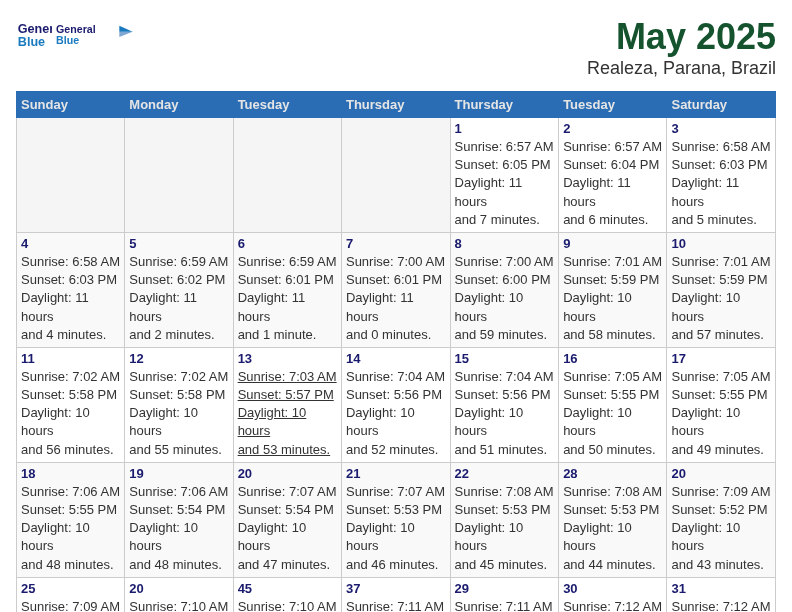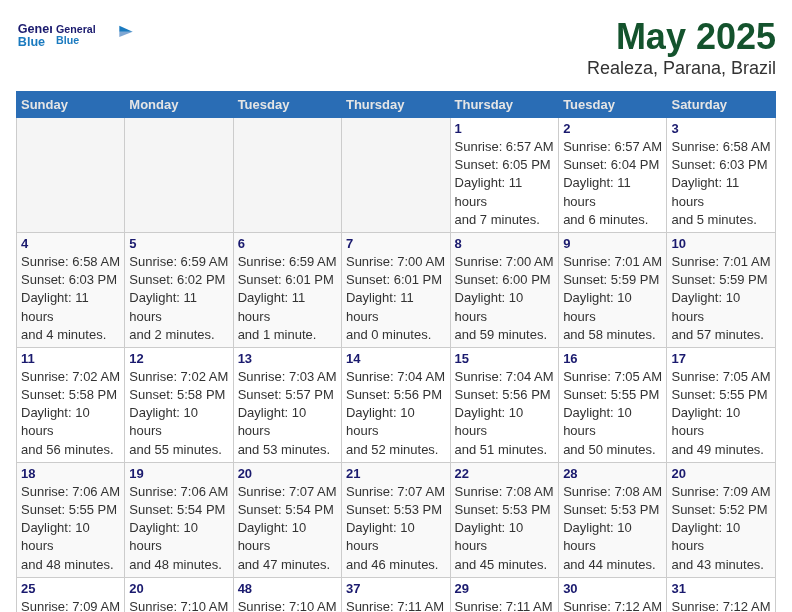--- a/index.html
+++ b/index.html
@@ -206,21 +206,21 @@
         </td>
         <td>
           <div class="day-num">12</div>
           <div class="day-info" style="white-space: pre-line;">Sunrise: 7:02 AM
 Sunset: 5:58 PM
 Daylight: 10 hours
 and 55 minutes.</div>
         </td>
         <td>
           <div class="day-num">13</div>
-          <div class="day-info" style="white-space: pre-line;">Sunrise: 7:03 AM
+          <div class="day-info" style="white-space: pre-line; text-decoration: underline;">Sunrise: 7:03 AM
 Sunset: 5:57 PM
 Daylight: 10 hours
 and 53 minutes.</div>
         </td>
         <td>
           <div class="day-num">14</div>
           <div class="day-info" style="white-space: pre-line;">Sunrise: 7:04 AM
 Sunset: 5:56 PM
 Daylight: 10 hours
 and 52 minutes.</div>
@@ -307,21 +307,21 @@
 and 42 minutes.</div>
         </td>
         <td>
           <div class="day-num">20</div>
           <div class="day-info" style="white-space: pre-line;">Sunrise: 7:10 AM
 Sunset: 5:52 PM
 Daylight: 10 hours
 and 42 minutes.</div>
         </td>
         <td>
-          <div class="day-num">48</div>
+          <div class="day-num">45</div>
           <div class="day-info" style="white-space: pre-line;">Sunrise: 7:10 AM
 Sunset: 5:51 PM
 Daylight: 10 hours
 and 41 minutes.</div>
         </td>
         <td>
           <div class="day-num">37</div>
           <div class="day-info" style="white-space: pre-line;">Sunrise: 7:11 AM
 Sunset: 5:51 PM
 Daylight: 10 hours

